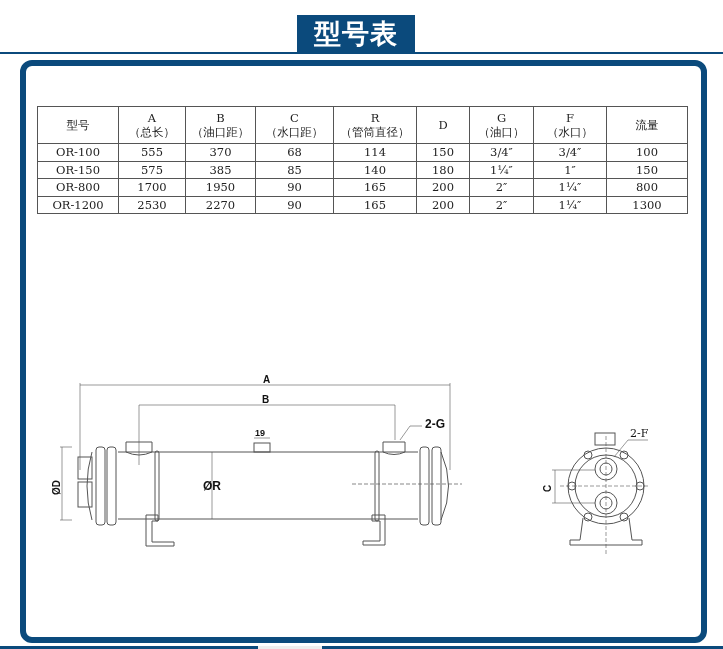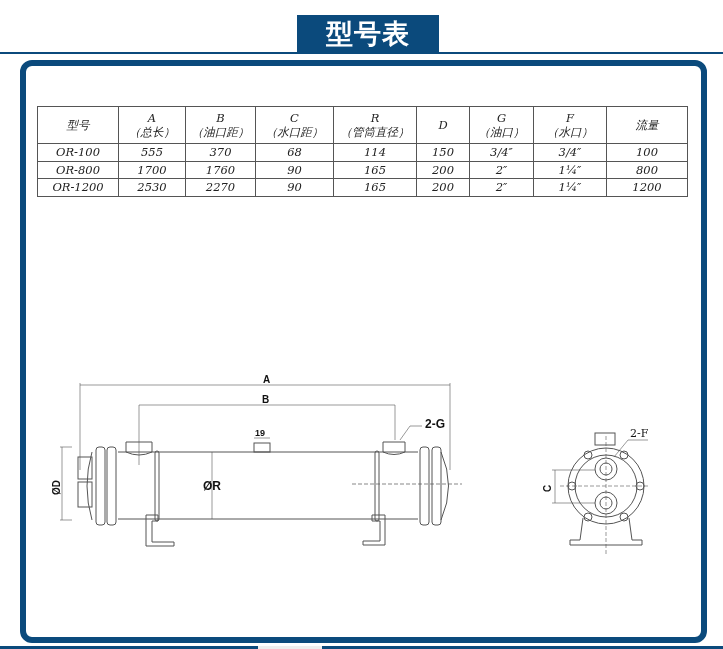--- a/index.html
+++ b/index.html
@@ -2,21 +2,21 @@
 <html><head>
 <meta charset="utf-8">
 <style>
   html, body { margin:0; padding:0; }
   body {
     width:723px; height:649px; position:relative; overflow:hidden;
     background:#ffffff;
     font-family:"DejaVu Serif", serif;
   }
   .title-banner {
-    position:absolute; left:297px; top:15px; width:142px; height:37px;
+    position:absolute; left:297px; top:15px; width:118px; height:37px;
     background:#0b4a7c; color:#fff;
     display:flex; align-items:center; justify-content:center;
     font-family:"DejaVu Sans", sans-serif; font-weight:bold; font-size:27px;
     letter-spacing:1px;
   }
   .title-rule {
     position:absolute; left:0; top:52px; width:723px; height:2px; background:#0b4a7c;
   }
   .frame {
     position:absolute; left:20px; top:60px; width:675px; height:571px;
@@ -24,21 +24,21 @@
   }
   .bottom-rule {
     position:absolute; left:0; top:646px; width:723px; height:3px; background:#0b4a7c;
   }
   .bottom-rule-gap {
     position:absolute; left:258px; top:646px; width:64px; height:3px; background:#eeeeee;
   }
   table.spec {
     position:absolute; left:37px; top:106px;
     border-collapse:collapse; table-layout:fixed;
-    font-size:11.5px; color:#222;font-style:italic;
+    font-size:11.5px; color:#222;
   }
   table.spec td, table.spec th {
     border:1px solid #555; text-align:center; padding:0; font-weight:normal;
     white-space:nowrap;
   }
   table.spec th { height:36px; line-height:14px; }
   table.spec td { height:16.6px; line-height:16px; }
   table.spec tr.row-sep td { border-top:2px solid #444; }
   .drawing { position:absolute; left:0; top:0; }
   .dim-label {
@@ -103,40 +103,51 @@
       <td>555</td>
       <td>370</td>
       <td>68</td>
       <td>114</td>
       <td>150</td>
       <td>3/4″</td>
       <td>3/4″</td>
       <td>100</td>
     </tr>
     <tr>
+      <td>OR-150</td>
+      <td>575</td>
+      <td>385</td>
+      <td>85</td>
+      <td>140</td>
+      <td>180</td>
+      <td>1¼″</td>
+      <td>1″</td>
+      <td>150</td>
+    </tr>
+    <tr>
       <td>OR-800</td>
       <td>1700</td>
-      <td>1760</td>
+      <td>1950</td>
       <td>90</td>
       <td>165</td>
       <td>200</td>
       <td>2″</td>
       <td>1¼″</td>
       <td>800</td>
     </tr>
     <tr>
       <td>OR-1200</td>
       <td>2530</td>
       <td>2270</td>
       <td>90</td>
       <td>165</td>
       <td>200</td>
       <td>2″</td>
       <td>1¼″</td>
-      <td>1200</td>
+      <td>1300</td>
     </tr>
   </tbody>
 </table>
 
 <svg class="drawing" width="723" height="649" viewBox="0 0 723 649" stroke="#555" fill="none" stroke-width="1">
 
   <g>
 
     <line x1="80" y1="385" x2="450" y2="385" stroke-width="0.6"></line>
     <line x1="80" y1="383" x2="80" y2="470" stroke-width="0.6"></line>

